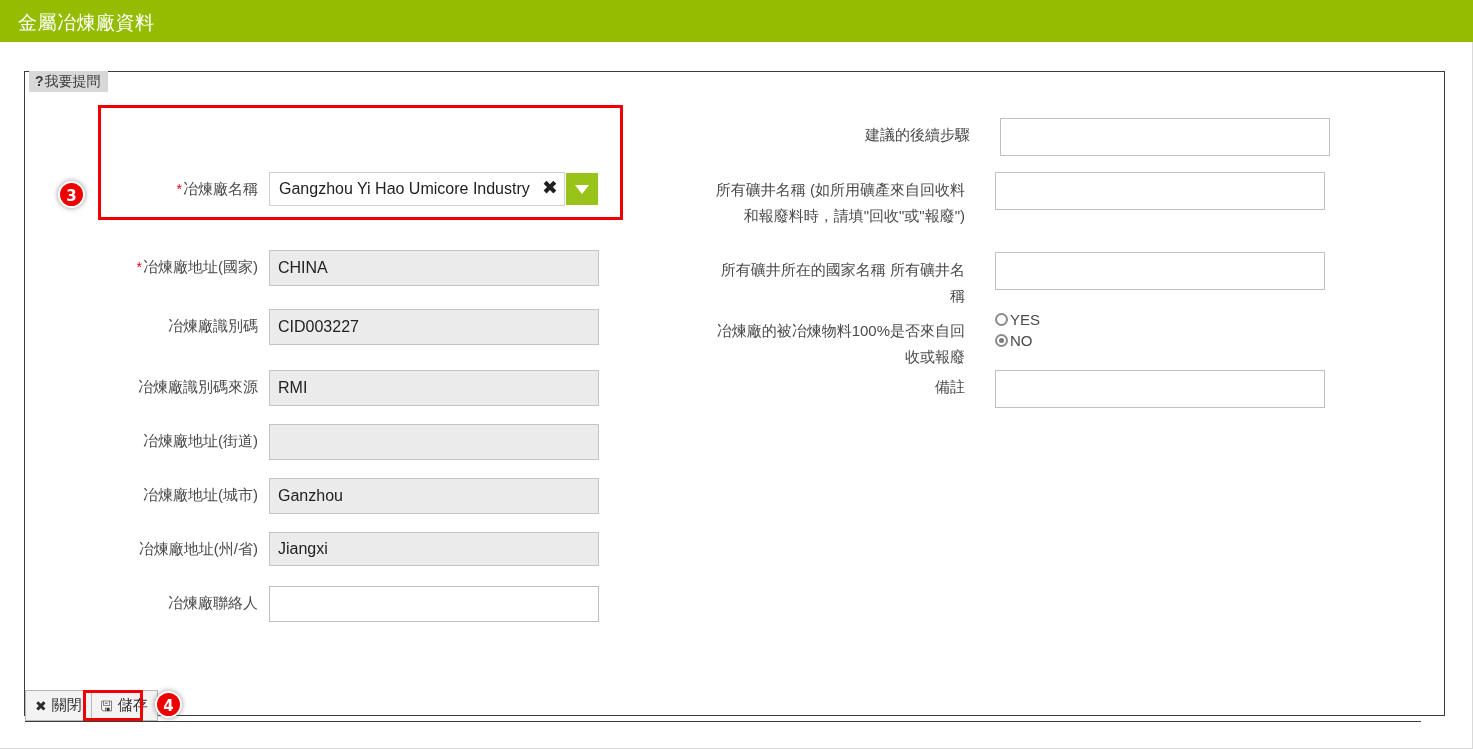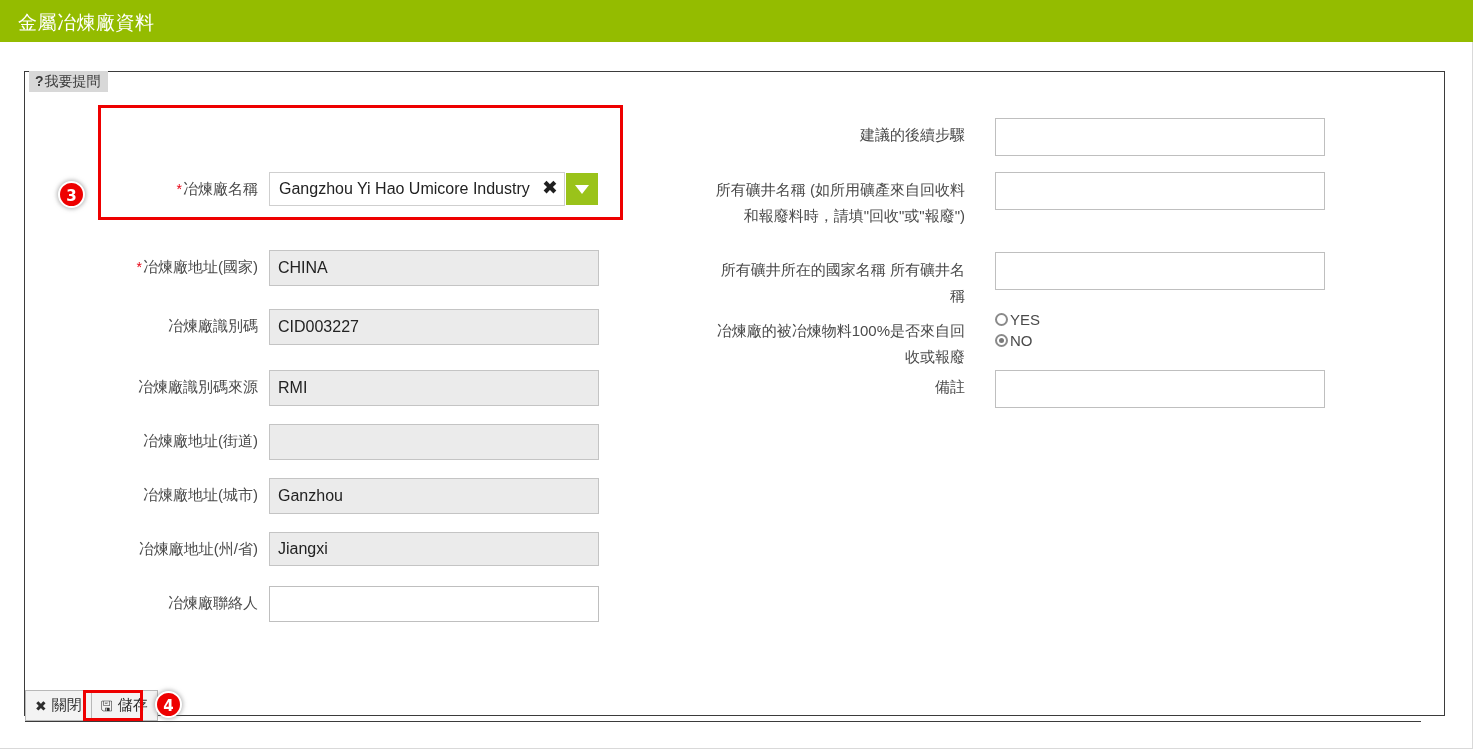--- a/index.html
+++ b/index.html
@@ -369,21 +369,21 @@
     <div class="flabel" style="width:150px; padding-top:7px;"><span>冶煉廠地址(州/省)</span></div>
     <input class="tbox ro" style="margin-left: 11px; width: 330px; height: 27px;" type="text" readonly="" value="Jiangxi">
   </div>
 
   <div class="frow" style="left:108px; top:586px; width:495px;">
     <div class="flabel" style="width:150px; padding-top:7px;"><span>冶煉廠聯絡人</span></div>
     <input class="tbox" style="margin-left: 11px; width: 330px; height: 36px;" type="text" value="">
   </div>
 
 
-  <div class="frow" style="left:710px; top:118px; width:620px;">
+  <div class="frow" style="left:710px; top:118px; width:620px;justify-content:flex-end;">
     <div class="flabel" style="width:255px; padding-top:7px;"><span>建議的後續步驟</span></div>
     <textarea class="tarea" style="margin-left: 30px; width: 330px; height: 38px;"></textarea>
   </div>
 
   <div class="frow" style="left:710px; top:172px; width:620px;">
     <div class="flabel wrap" style="width:255px; padding-top:5px; line-height:26px;"><span>所有礦井名稱 (如所用礦產來自回收料和報廢料時，請填"回收"或"報廢")</span></div>
     <textarea class="tarea" style="margin-left: 30px; width: 330px; height: 38px;"></textarea>
   </div>
 
   <div class="frow" style="left:710px; top:252px; width:620px;">

